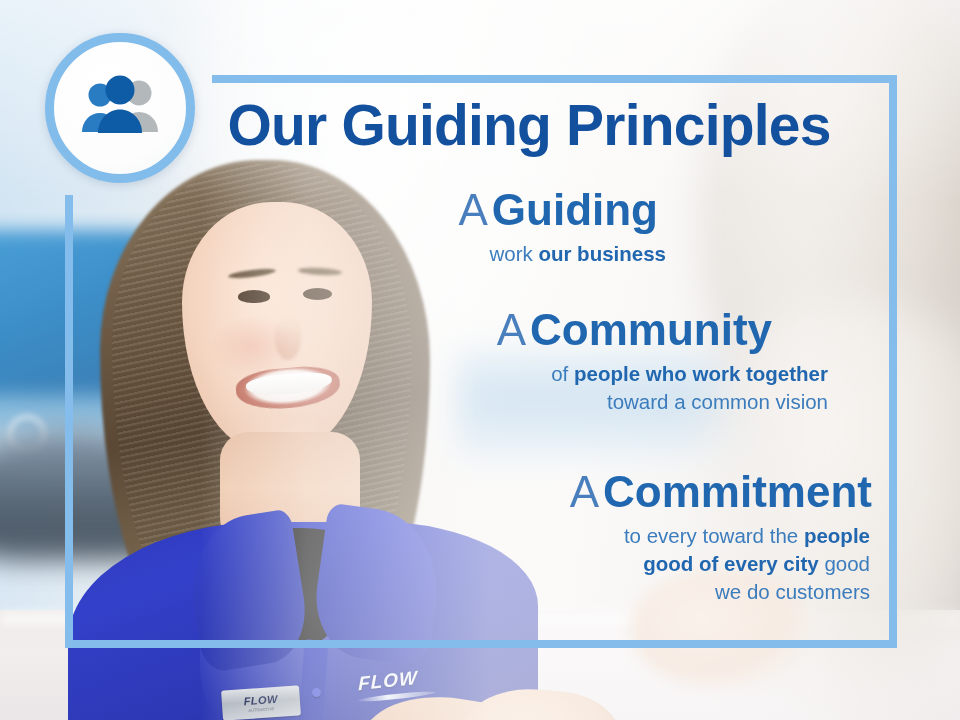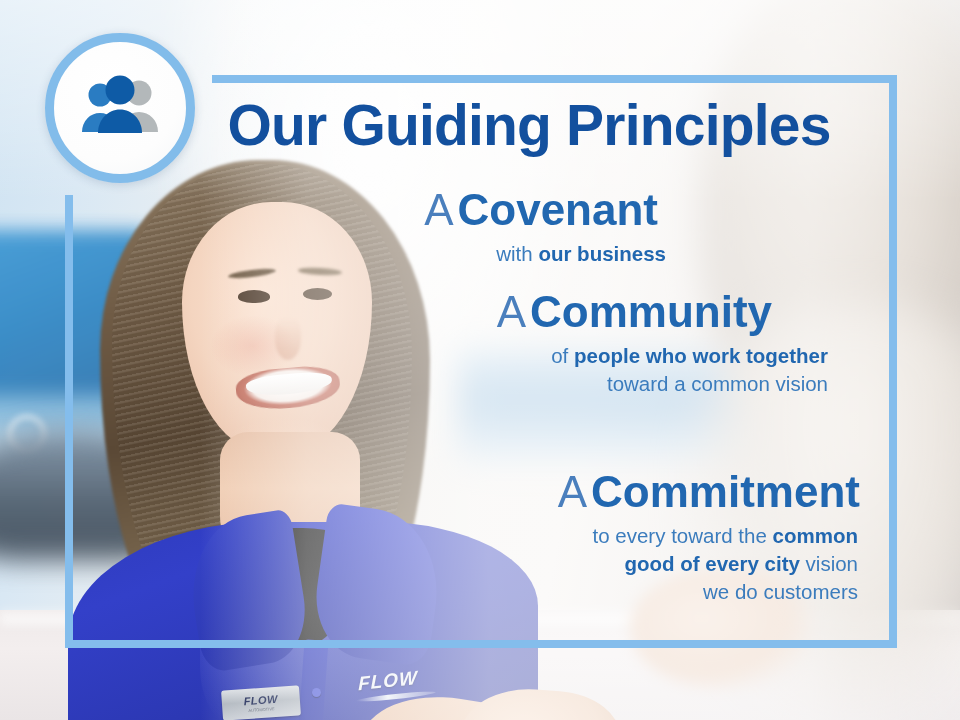--- a/index.html
+++ b/index.html
@@ -293,22 +293,22 @@
   .sub {
     font-size: 20.5px;
     line-height: 1.36;
     color: #3b7cbd;
     margin-top: 7px;
     white-space: nowrap;
   }
   .sub b { font-weight: bold; color: #2167b0; }
 
   .block-covenant   { top: 118px; right: 242px; }
-  .block-community  { top: 220px; right: 128px; }
-  .block-commitment { top: 400px; right: 40px; }
+  .block-community  { top: 238px; right: 128px; }
+  .block-commitment { top: 400px; right: 28px; }
 
   .block-covenant .sub  { margin-right: -8px; }
   .block-community .sub { margin-right: -56px; }
   .block-commitment .sub{ margin-right: 2px; }
 </style>
 </head>
 <body>
 
 <div id="stage">
 
@@ -388,42 +388,42 @@
       </svg>
     </span>
   </div>
 
   <div class="content">
 
     <div class="title">Our Guiding Principles</div>
 
     <div class="block block-covenant">
       <div class="headline">
-        <span class="art">A</span><span class="word">Covenant</span>
+        <span class="art">A</span><span class="word">Guiding</span>
       </div>
       <div class="sub">
-        <span>with </span><b>our business</b>
+        <span>work </span><b>our business</b>
       </div>
     </div>
 
     <div class="block block-community">
       <div class="headline">
         <span class="art">A</span><span class="word">Community</span>
       </div>
       <div class="sub">
         <div><span>of </span><b>people who work together</b></div>
         <div>toward a common vision</div>
       </div>
     </div>
 
     <div class="block block-commitment">
       <div class="headline">
         <span class="art">A</span><span class="word">Commitment</span>
       </div>
       <div class="sub">
-        <div><span>to every toward the </span><b>common</b></div>
-        <div><b>good of every city</b><span> vision</span></div>
+        <div><span>to every toward the </span><b>people</b></div>
+        <div><b>good of every city</b><span> good</span></div>
         <div>we do customers</div>
       </div>
     </div>
 
   </div>
 </div>
 
 </body></html>

